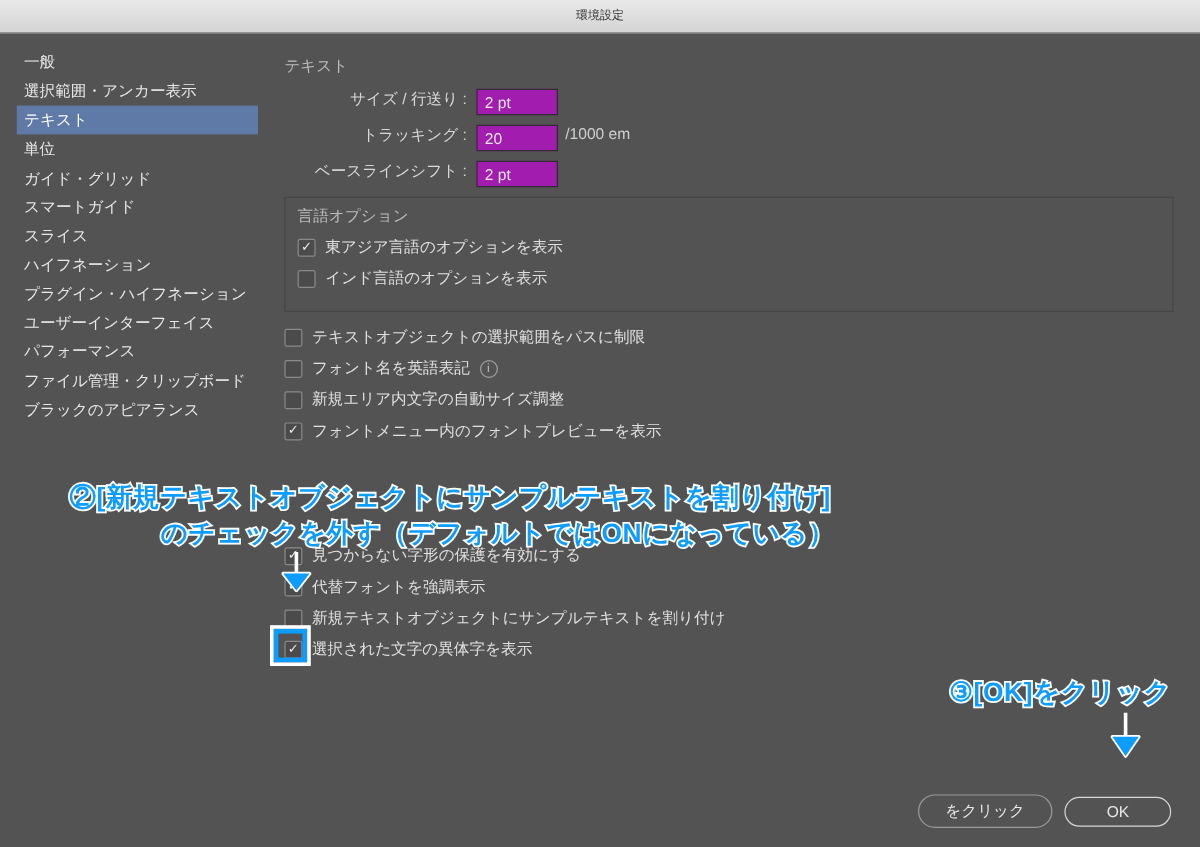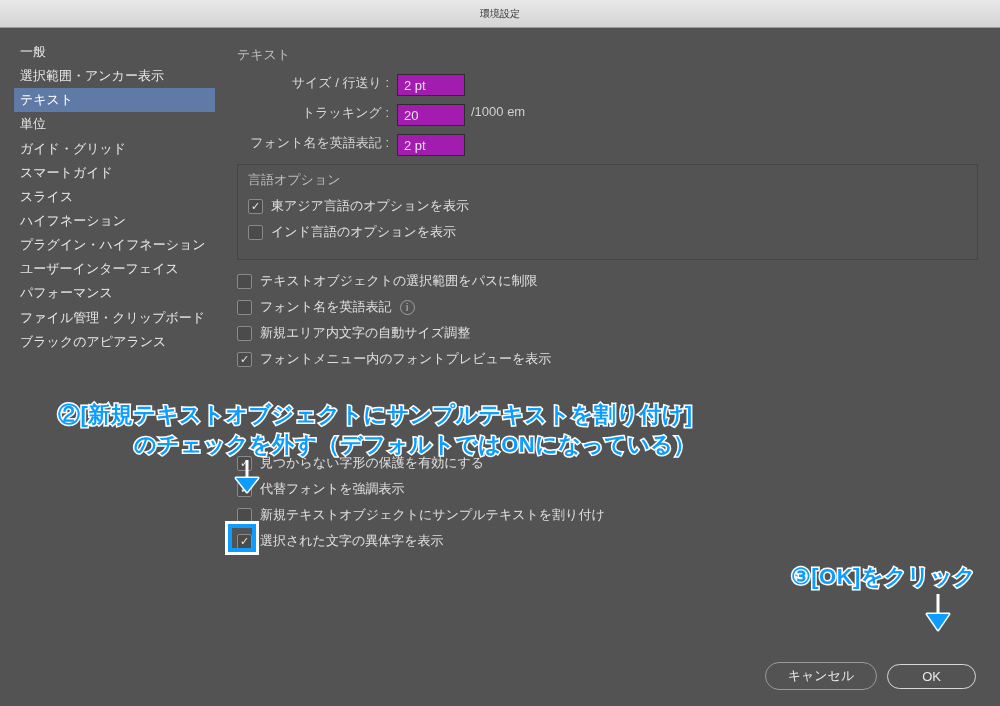--- a/index.html
+++ b/index.html
@@ -189,21 +189,21 @@
     <div class="form-row">
       <div class="form-label">サイズ / 行送り :</div>
       <input class="text-input" value="2 pt" style="">
     </div>
     <div class="form-row">
       <div class="form-label">トラッキング :</div>
       <input class="text-input" value="20" style="">
       <span class="suffix">/1000 em</span>
     </div>
     <div class="form-row">
-      <div class="form-label">フォント名を英語表記 :</div>
+      <div class="form-label">ベースラインシフト :</div>
       <input class="text-input" value="2 pt" style="">
     </div>
 
     <div class="group">
       <div class="group-title">言語オプション</div>
       <div class="checkbox-row">
         <span class="cb checked"></span>
         <span>東アジア言語のオプションを表示</span>
       </div>
       <div class="checkbox-row">
@@ -245,21 +245,21 @@
       <span>新規テキストオブジェクトにサンプルテキストを割り付け</span>
     </div>
     <div class="checkbox-row">
       <span class="cb checked"></span>
       <span>選択された文字の異体字を表示</span>
     </div>
   </div>
 </div>
 
 <div class="footer">
-  <div class="btn">キャンセル</div>
+  <div class="btn">をクリック</div>
   <div class="btn primary">OK</div>
 </div>
 
 <div class="anno-text" style="left:58px; top:400px;">②[新規テキストオブジェクトにサンプルテキストを割り付け]</div>
 <div class="anno-text" style="left:90px; top:430px;margin-left:44px;">のチェックを外す（デフォルトではONになっている）</div>
 
 <svg class="anno-arrow" style="left:232px; top:458px;" width="30" height="40">
   <path d="M15 2 L15 24 M4 20 L15 34 L26 20 Z" fill="#0d9cff" stroke="#fff" stroke-width="3" stroke-linejoin="round" paint-order="stroke"></path>
 </svg>
 

